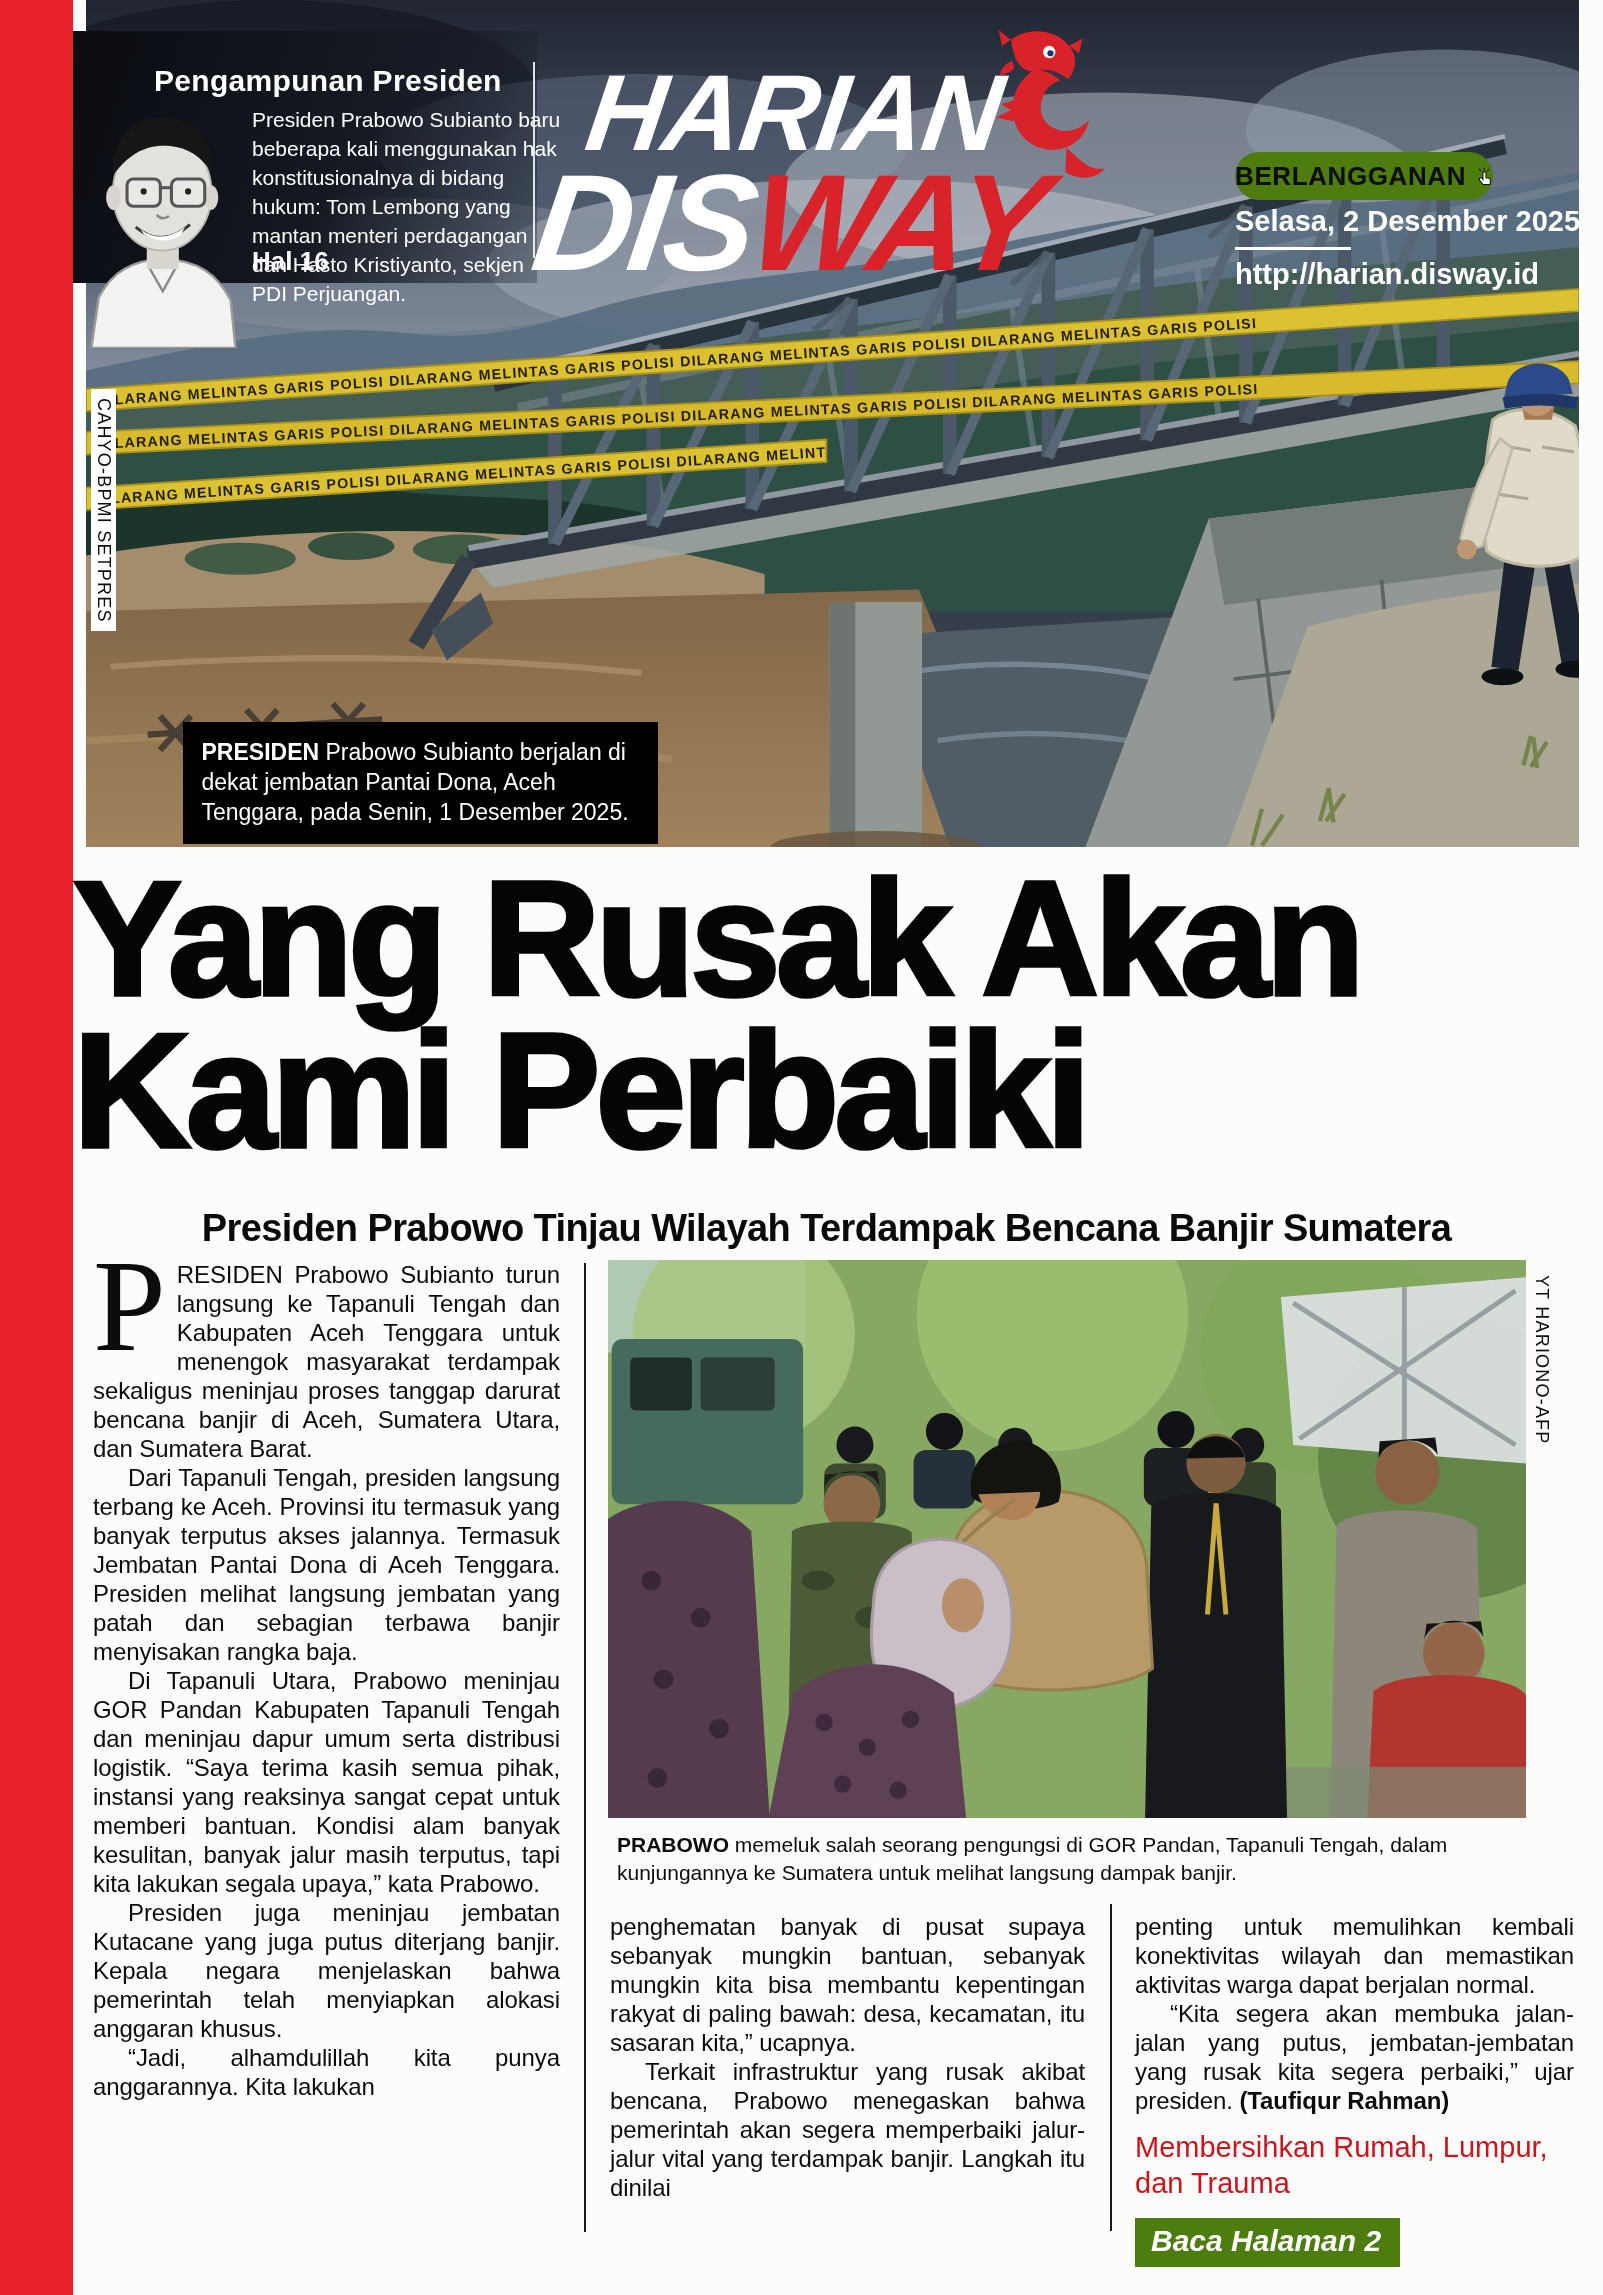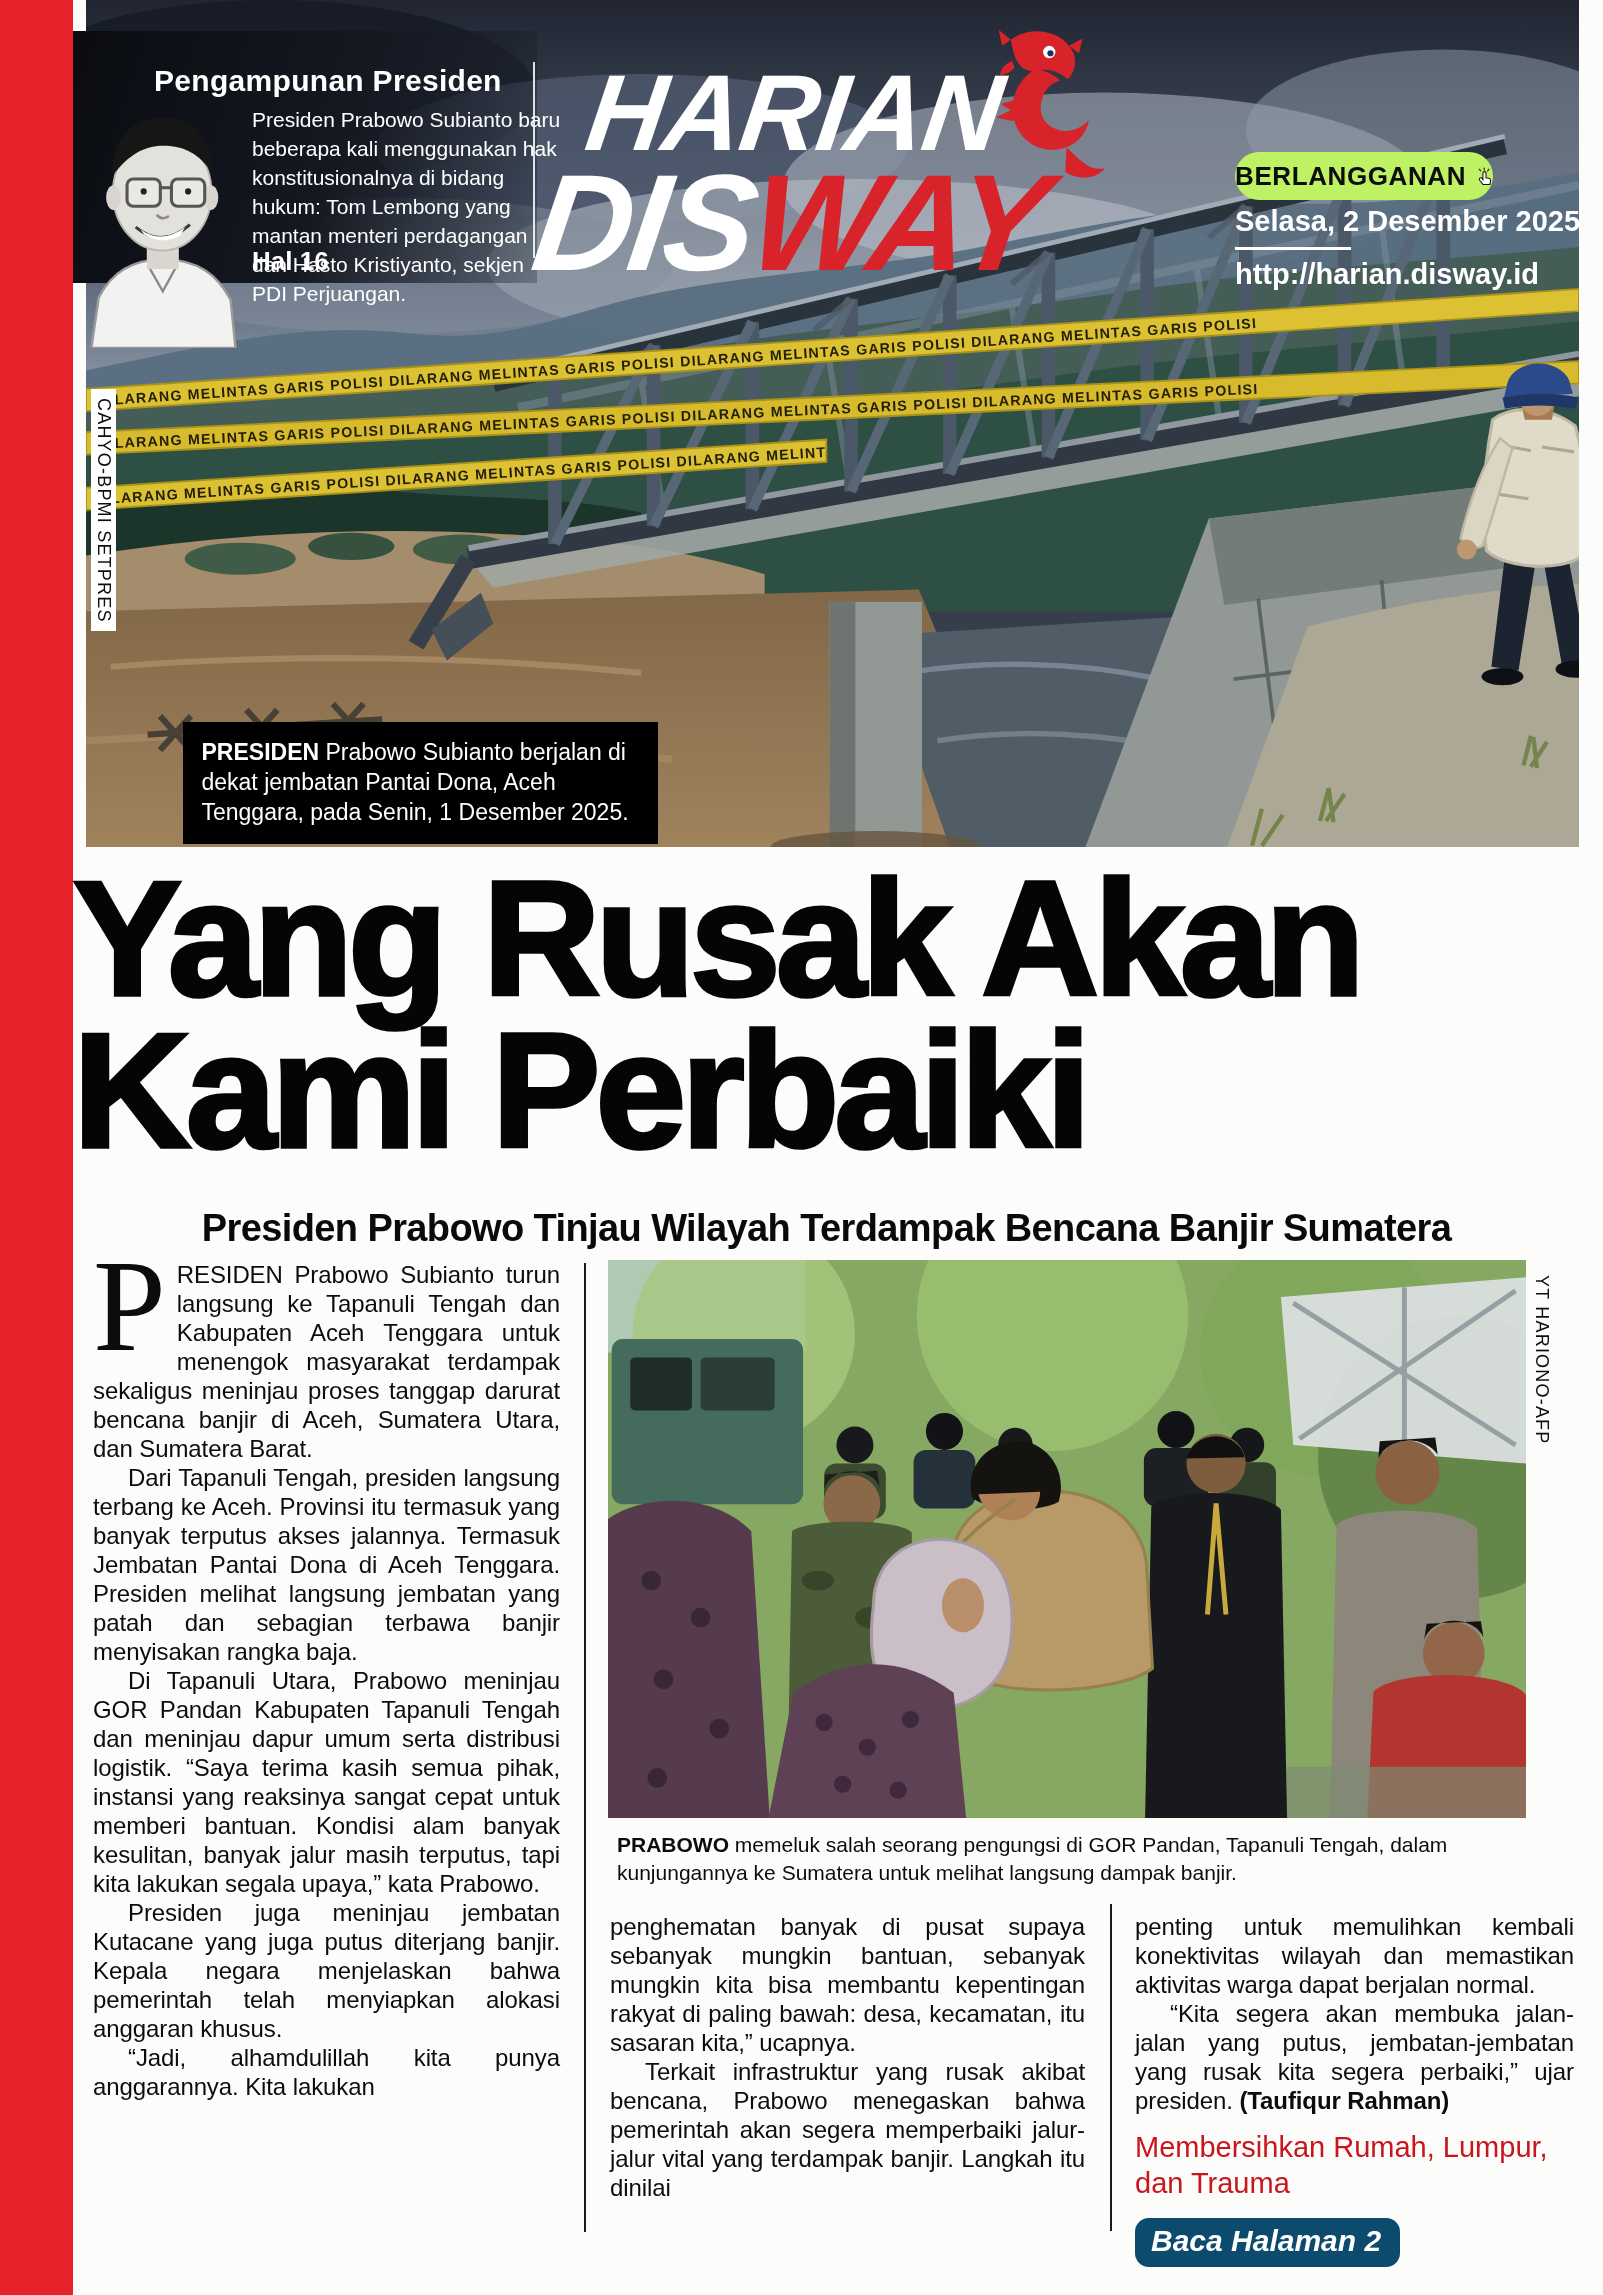--- a/index.html
+++ b/index.html
@@ -28,21 +28,21 @@
   .portrait{left:74px;top:94px;width:177px;height:254px;}
 
   
   .logo{left:543px;top:59px;width:574px;color:#fff;transform:skewX(-8deg);}
   .logo .l1{font-size:108px;font-weight:bold;font-style:italic;letter-spacing:-1.2px;line-height:1;margin-left:37px;}
   .logo .l2{font-size:137px;font-weight:bold;font-style:italic;letter-spacing:-3.7px;line-height:.82;}
   .logo .way{color:#d8232a;}
   .mascot{left:975px;top:26px;width:133px;height:156px;}
 
   
-  .pill{left:1235px;top:152px;width:258px;height:48px;background:#bef264;border-radius:25px;
+  .pill{left:1235px;top:152px;width:258px;height:48px;background:#4d7c0f;border-radius:25px;
         display:flex;align-items:center;justify-content:flex-end;gap:8.6px;}
   .pill span{font-size:26px;font-weight:800;color:#0d0d0d;letter-spacing:0.6px;}
   .date{left:1235px;top:205px;font-size:29px;font-weight:bold;color:#fff;}
   .date-divider{left:1235px;top:247px;width:116px;height:3.1px;background:#fff;}
   .url{left:1235px;top:258px;font-size:29px;font-weight:bold;color:#fff;text-decoration:none;}
 
   
   .cap1{left:97px;top:722px;width:475px;background:#000000;color:#fff;
         padding:16px 18.5px;font-size:23px;line-height:1.3;box-sizing:border-box;}
   .cap-lead{font-weight:bold;}
@@ -69,22 +69,22 @@
 
   
   .photo2{left:608px;top:1260px;width:918px;height:558px;background:#6f9250;}
   .photo2 svg{display:block;width:100%;height:100%;}
   .credit2{left:1529px;top:1266px;}
   .cap2{left:617px;top:1831px;width:963px;font-size:21px;line-height:1.32;color:#0c0c0c;}
 
   
   .teaser{left:1135px;top:2130px;width:432px;}
   .teaser-title{font-size:29px;line-height:1.24;font-weight:normal;color:#c9151d;margin:0 0 16px 0;}
-  .cta{display:inline-block;background:#0c4a6e;color:#fff;font-size:30px;font-weight:bold;
-       font-style:italic;padding:6.2px 18.5px 8.6px 16px;border-radius:14px;}
+  .cta{display:inline-block;background:#4d7c0f;color:#fff;font-size:30px;font-weight:bold;
+       font-style:italic;padding:6.2px 18.5px 8.6px 16px;}
 </style>
 </head>
 <body>
 
 <div class="page">
 
   <div class="abs hero">
     <svg viewBox="0 0 2420 1372" preserveAspectRatio="none">
       <defs>
         <linearGradient id="sky" x1="0" y1="0" x2="0" y2="1">

